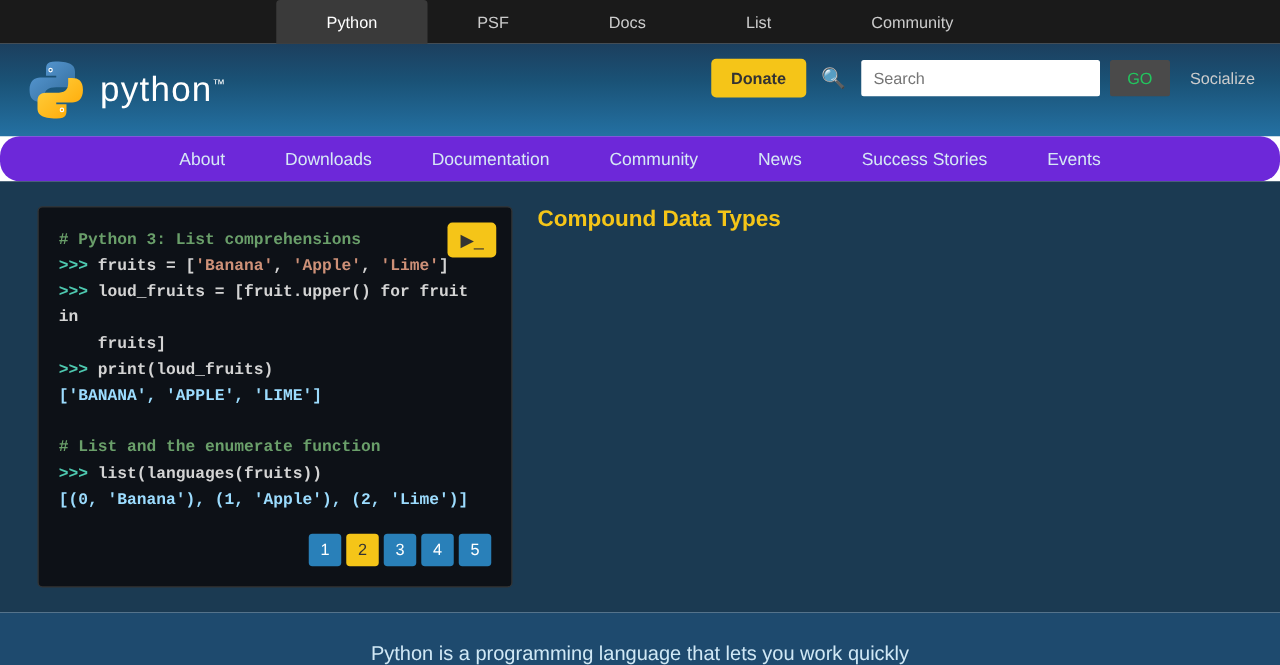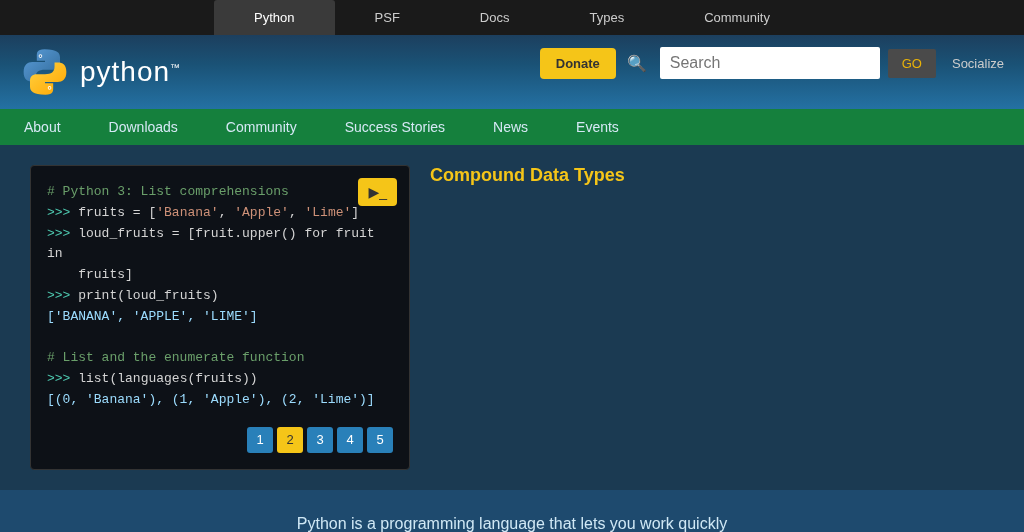--- a/index.html
+++ b/index.html
@@ -72,47 +72,49 @@
     .search-icon-btn {
       background: none;
       border: none;
       color: #fff;
       font-size: 16px;
       cursor: pointer;
       padding: 4px;
     }
     .search-input {
       padding: 7px 10px;
-      font-size: 16px;
+      font-size: 13px;
       border: none;
       border-radius: 2px;
-      width: 220px;
+      width: 191px;
       outline: none;
     }
     .go-btn {
       background: #4a4a4a;
-      color: #eab308;
+      color: #22c55e;
       border: none;
       padding: 7px 14px;
       font-size: 13px;
       cursor: pointer;
       border-radius: 2px;
     }
     .socialize-link {
       color: #ccc;
       font-size: 13px;
       text-decoration: none;
       margin-left: 8px;
     }
 
     
     .sec-nav {
-      background: #15803d;
-      display: flex;
+      background: #6d28d9;
+      display: flex;
+      justify-content: center;
       gap: 0;
+      border-radius: 16px;
     }
     .sec-nav a {
       color: #d6e8f5;
       text-decoration: none;
       padding: 10px 24px;
       font-size: 14px;
       display: inline-block;
     }
 
     
@@ -200,31 +202,31 @@
     
     .tagline-bar {
       background: #1e4a6e;
       text-align: center;
       padding: 20px;
       color: #d0e8f5;
       font-size: 16px;
       line-height: 1.8;
     }
 
-    .code-line { display: block; }
+    .code-line { display: block; font-weight: bold; }
   </style>
 </head>
 <body>
 
 <nav>
   <div class="top-nav">
     <a class="active">Python</a>
     <a>PSF</a>
     <a>Docs</a>
-    <a>Types</a>
+    <a>List</a>
     <a>Community</a>
   </div>
 </nav>
 
 <header class="header">
   <div class="logo-area">
 
     <svg class="python-logo" viewBox="0 0 110 110" xmlns="http://www.w3.org/2000/svg">
       <defs>
         <linearGradient id="blueGrad" x1="0%" y1="0%" x2="100%" y2="100%">
@@ -256,23 +258,24 @@
     <button class="search-icon-btn">🔍</button>
     <input class="search-input" type="text" placeholder="Search" style="">
     <button class="go-btn">GO</button>
     <a href="#" class="socialize-link">Socialize</a>
   </div>
 </header>
 
 <nav class="sec-nav">
   <a>About</a>
   <a>Downloads</a>
+  <a>Documentation</a>
   <a>Community</a>
+  <a>News</a>
   <a>Success Stories</a>
-  <a>News</a>
   <a>Events</a>
 </nav>
 
 <div class="main-content">
 
   <div class="code-panel">
     <button class="terminal-btn">▶_</button>
     <span class="code-line code-comment"># Python 3: List comprehensions</span>
     <span class="code-line">
       <span class="code-prompt">&gt;&gt;&gt; </span><span class="code-normal">fruits = [<span class="code-string">'Banana'</span>, <span class="code-string">'Apple'</span>, <span class="code-string">'Lime'</span>]</span>

